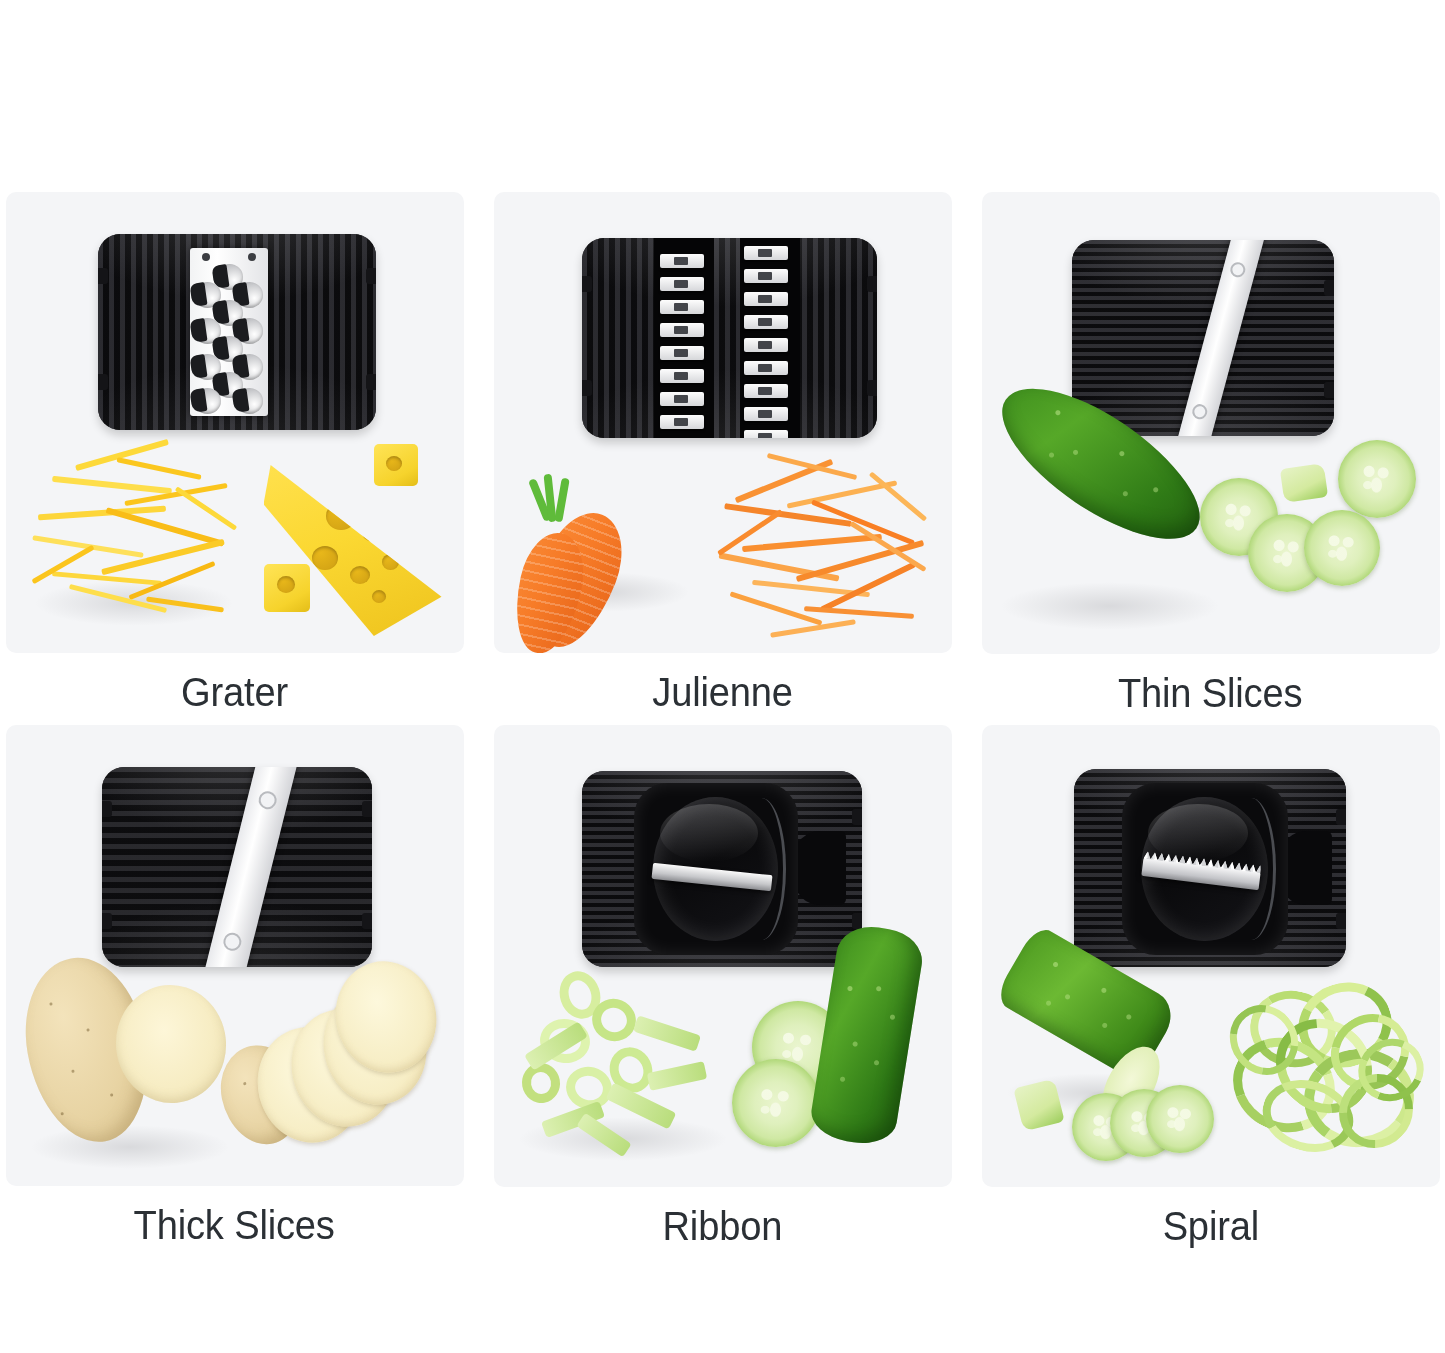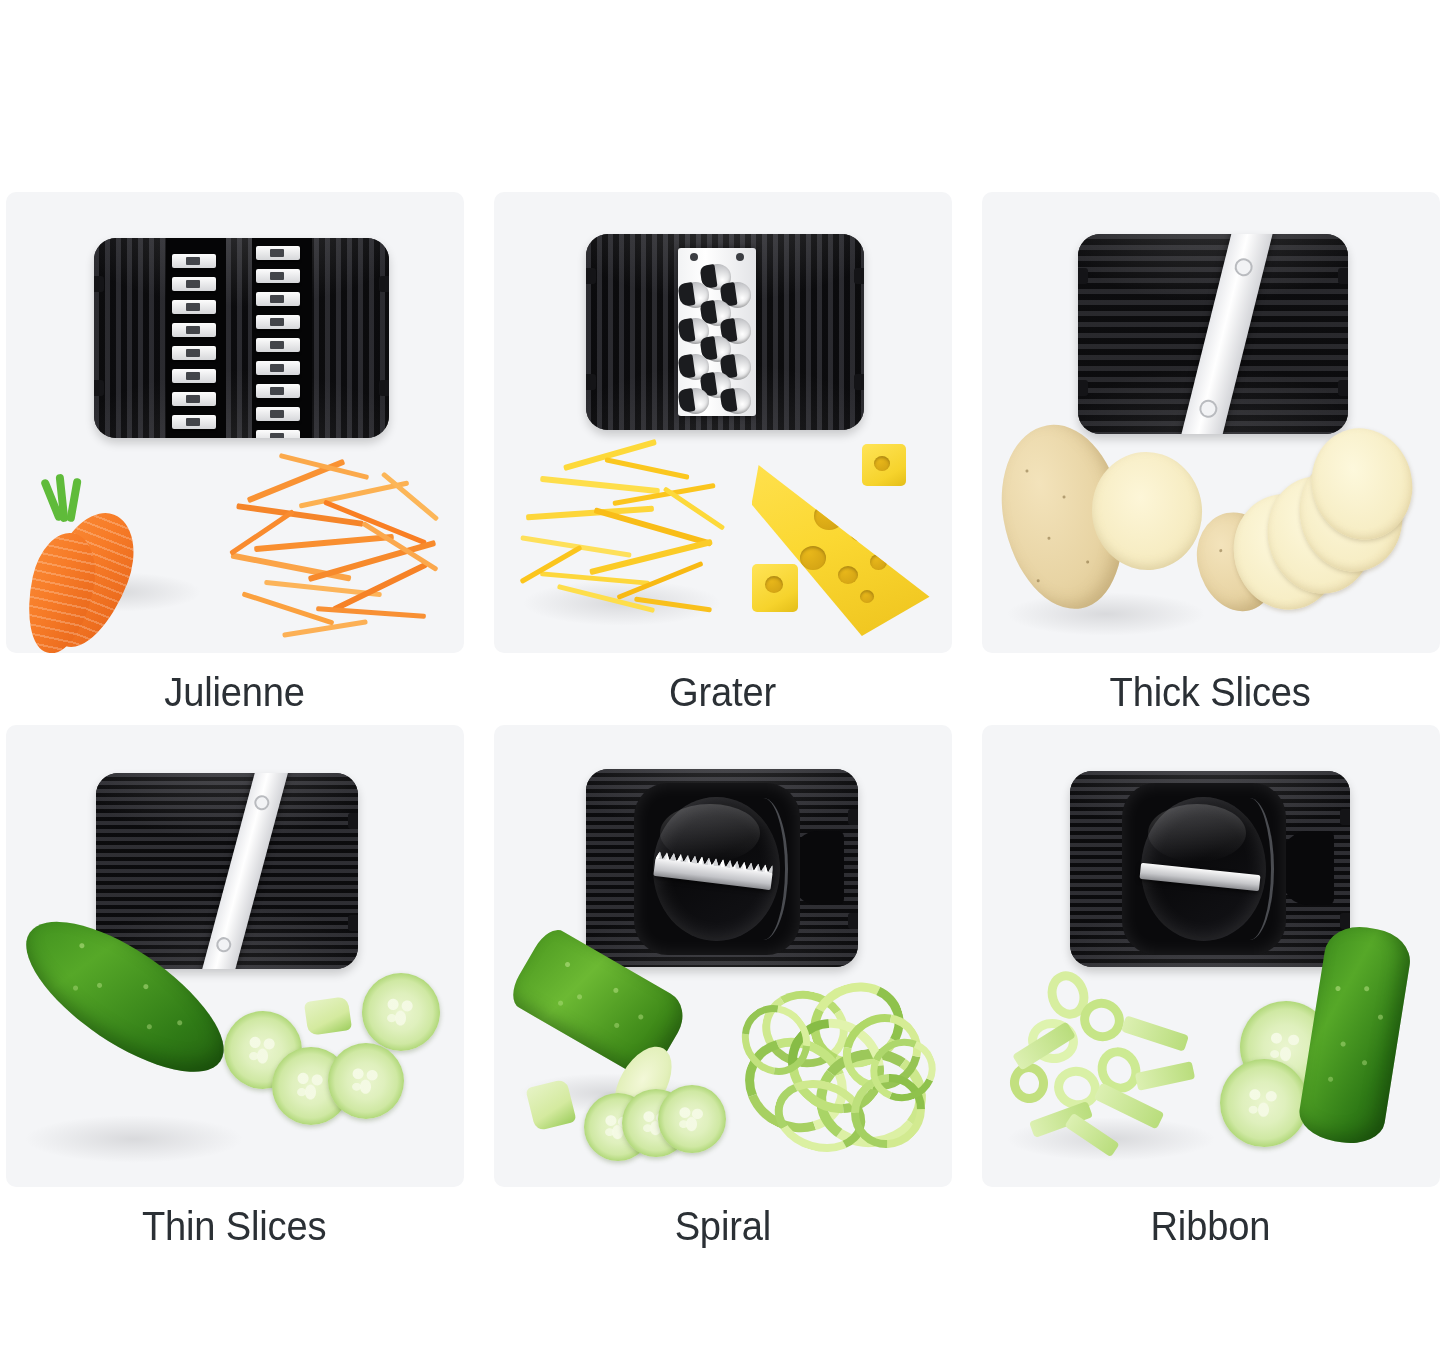--- a/index.html
+++ b/index.html
@@ -438,20 +438,90 @@
     background: radial-gradient(ellipse at 50% 50%, rgba(120,120,125,0.22) 0%, rgba(120,120,125,0) 70%);
   }
 </style>
 </head>
 <body>
 
 <div class="page">
 
 
   <div class="grid">
+
+    <div class="cell">
+      <div class="card">
+
+        <div class="blade" style="left:92px; top:42px; width:278px; height:196px;">
+          <div class="ribs vert"></div>
+
+          <div class="grate-plate" style="left:92px; top:14px; width:78px; height:168px;">
+            <div class="rivet" style="left:12px; top:5px;"></div>
+            <div class="rivet" style="right:12px; top:5px;"></div>
+            <div class="rivet" style="left:12px; bottom:5px;"></div>
+            <div class="rivet" style="right:12px; bottom:5px;"></div>
+
+            <div class="grate-hole" style="left:26px; top:16px;"></div>
+            <div class="grate-hole" style="left:4px;  top:34px;"></div>
+            <div class="grate-hole" style="left:46px; top:34px;"></div>
+            <div class="grate-hole" style="left:26px; top:52px;"></div>
+            <div class="grate-hole" style="left:4px;  top:70px;"></div>
+            <div class="grate-hole" style="left:46px; top:70px;"></div>
+            <div class="grate-hole" style="left:26px; top:88px;"></div>
+            <div class="grate-hole" style="left:4px;  top:106px;"></div>
+            <div class="grate-hole" style="left:46px; top:106px;"></div>
+            <div class="grate-hole" style="left:26px; top:124px;"></div>
+            <div class="grate-hole" style="left:4px;  top:140px;"></div>
+            <div class="grate-hole" style="left:46px; top:140px;"></div>
+          </div>
+
+          <div class="clip" style="left:-3px; top:34px;"></div>
+          <div class="clip" style="left:-3px; top:140px;"></div>
+          <div class="clip" style="right:-3px; top:34px;"></div>
+          <div class="clip" style="right:-3px; top:140px;"></div>
+        </div>
+
+        <div class="soft-shadow" style="left:28px; top:388px; width:200px; height:46px;"></div>
+        <div class="shreds" style="left:22px; top:252px; width:214px; height:180px;">
+          <div class="shred" style="left:46px;  top:8px;   width:96px;  height:6px; background:#fdd93a; transform:rotate(-16deg);"></div>
+          <div class="shred" style="left:88px;  top:22px;  width:86px;  height:5px; background:#fbc71f; transform:rotate(12deg);"></div>
+          <div class="shred" style="left:24px;  top:38px;  width:120px; height:6px; background:#fede4b; transform:rotate(6deg);"></div>
+          <div class="shred" style="left:96px;  top:48px;  width:104px; height:5px; background:#fbc51d; transform:rotate(-10deg);"></div>
+          <div class="shred" style="left:10px;  top:66px;  width:128px; height:6px; background:#fdd63a; transform:rotate(-4deg);"></div>
+          <div class="shred" style="left:76px;  top:80px;  width:122px; height:6px; background:#f9bd18; transform:rotate(16deg);"></div>
+          <div class="shred" style="left:4px;   top:100px; width:112px; height:5px; background:#fee05a; transform:rotate(9deg);"></div>
+          <div class="shred" style="left:72px;  top:110px; width:126px; height:6px; background:#fbcb27; transform:rotate(-14deg);"></div>
+          <div class="shred" style="left:24px;  top:132px; width:110px; height:5px; background:#fdd73c; transform:rotate(5deg);"></div>
+          <div class="shred" style="left:98px;  top:134px; width:92px;  height:5px; background:#f8b913; transform:rotate(-22deg);"></div>
+          <div class="shred" style="left:40px;  top:152px; width:100px; height:5px; background:#fede4b; transform:rotate(14deg);"></div>
+          <div class="shred" style="left:0px;   top:118px; width:70px;  height:5px; background:#fbc51d; transform:rotate(-30deg);"></div>
+          <div class="shred" style="left:142px; top:62px;  width:72px;  height:5px; background:#fdd93a; transform:rotate(34deg);"></div>
+          <div class="shred" style="left:118px; top:158px; width:78px;  height:5px; background:#f9c01c; transform:rotate(8deg);"></div>
+        </div>
+
+        <div class="cheese-wedge" style="left:258px; top:266px; width:178px; height:178px;">
+          <div class="cheese-eye" style="left:62px; top:44px;  width:30px; height:28px;"></div>
+          <div class="cheese-eye" style="left:98px; top:64px;  width:22px; height:20px;"></div>
+          <div class="cheese-eye" style="left:48px; top:88px;  width:26px; height:24px;"></div>
+          <div class="cheese-eye" style="left:86px; top:108px; width:20px; height:18px;"></div>
+          <div class="cheese-eye" style="left:118px;top:96px;  width:17px; height:16px;"></div>
+          <div class="cheese-eye" style="left:108px;top:132px; width:14px; height:13px;"></div>
+        </div>
+
+        <div class="cheese-cube" style="left:368px; top:252px; width:44px; height:42px;">
+          <div class="cheese-eye" style="left:12px; top:12px; width:16px; height:15px;"></div>
+        </div>
+        <div class="cheese-cube" style="left:258px; top:372px; width:46px; height:48px;">
+          <div class="cheese-eye" style="left:13px; top:12px; width:18px; height:17px;"></div>
+        </div>
+
+      </div>
+      <div class="card-label">Grater</div>
+    </div>
 
     <div class="cell">
       <div class="card">
 
         <div class="blade" style="left:88px; top:46px; width:295px; height:200px;">
           <div class="ribs vert"></div>
           <div class="jgap" style="left:72px; top:0; width:60px; height:200px;"></div>
           <div class="jgap" style="left:158px; top:0; width:60px; height:200px;"></div>
 
           <div class="jcol" style="left:78px; top:16px;">
@@ -511,88 +581,57 @@
           <div class="shred" style="left:58px;  top:172px; width:86px;  height:5px; background:#fcb055; transform:rotate(-9deg);"></div>
           <div class="shred" style="left:132px; top:90px;  width:88px;  height:5px; background:#fba84d; transform:rotate(32deg);"></div>
           <div class="shred" style="left:0px;   top:76px;  width:76px;  height:5px; background:#f98b2e; transform:rotate(-34deg);"></div>
           <div class="shred" style="left:150px; top:40px;  width:72px;  height:5px; background:#fcb658; transform:rotate(40deg);"></div>
         </div>
 
       </div>
       <div class="card-label">Julienne</div>
     </div>
 
-    <div class="cell">
+    <div class="cell row2">
       <div class="card">
 
-        <div class="blade" style="left:92px; top:42px; width:278px; height:196px;">
-          <div class="ribs vert"></div>
-
-          <div class="grate-plate" style="left:92px; top:14px; width:78px; height:168px;">
-            <div class="rivet" style="left:12px; top:5px;"></div>
-            <div class="rivet" style="right:12px; top:5px;"></div>
-            <div class="rivet" style="left:12px; bottom:5px;"></div>
-            <div class="rivet" style="right:12px; bottom:5px;"></div>
-
-            <div class="grate-hole" style="left:26px; top:16px;"></div>
-            <div class="grate-hole" style="left:4px;  top:34px;"></div>
-            <div class="grate-hole" style="left:46px; top:34px;"></div>
-            <div class="grate-hole" style="left:26px; top:52px;"></div>
-            <div class="grate-hole" style="left:4px;  top:70px;"></div>
-            <div class="grate-hole" style="left:46px; top:70px;"></div>
-            <div class="grate-hole" style="left:26px; top:88px;"></div>
-            <div class="grate-hole" style="left:4px;  top:106px;"></div>
-            <div class="grate-hole" style="left:46px; top:106px;"></div>
-            <div class="grate-hole" style="left:26px; top:124px;"></div>
-            <div class="grate-hole" style="left:4px;  top:140px;"></div>
-            <div class="grate-hole" style="left:46px; top:140px;"></div>
+        <div class="blade" style="left:90px; top:48px; width:262px; height:196px;">
+          <div class="ribs fine"></div>
+
+          <div class="diag-blade" style="left:132px; top:-26px; width:32px; height:256px; transform:rotate(15deg);">
+            <div class="screw" style="left:7px; top:46px; width:15px; height:15px;"></div>
+            <div class="screw" style="left:7px; bottom:48px; width:15px; height:15px;"></div>
           </div>
 
-          <div class="clip" style="left:-3px; top:34px;"></div>
-          <div class="clip" style="left:-3px; top:140px;"></div>
-          <div class="clip" style="right:-3px; top:34px;"></div>
-          <div class="clip" style="right:-3px; top:140px;"></div>
-        </div>
-
-        <div class="soft-shadow" style="left:28px; top:388px; width:200px; height:46px;"></div>
-        <div class="shreds" style="left:22px; top:252px; width:214px; height:180px;">
-          <div class="shred" style="left:46px;  top:8px;   width:96px;  height:6px; background:#fdd93a; transform:rotate(-16deg);"></div>
-          <div class="shred" style="left:88px;  top:22px;  width:86px;  height:5px; background:#fbc71f; transform:rotate(12deg);"></div>
-          <div class="shred" style="left:24px;  top:38px;  width:120px; height:6px; background:#fede4b; transform:rotate(6deg);"></div>
-          <div class="shred" style="left:96px;  top:48px;  width:104px; height:5px; background:#fbc51d; transform:rotate(-10deg);"></div>
-          <div class="shred" style="left:10px;  top:66px;  width:128px; height:6px; background:#fdd63a; transform:rotate(-4deg);"></div>
-          <div class="shred" style="left:76px;  top:80px;  width:122px; height:6px; background:#f9bd18; transform:rotate(16deg);"></div>
-          <div class="shred" style="left:4px;   top:100px; width:112px; height:5px; background:#fee05a; transform:rotate(9deg);"></div>
-          <div class="shred" style="left:72px;  top:110px; width:126px; height:6px; background:#fbcb27; transform:rotate(-14deg);"></div>
-          <div class="shred" style="left:24px;  top:132px; width:110px; height:5px; background:#fdd73c; transform:rotate(5deg);"></div>
-          <div class="shred" style="left:98px;  top:134px; width:92px;  height:5px; background:#f8b913; transform:rotate(-22deg);"></div>
-          <div class="shred" style="left:40px;  top:152px; width:100px; height:5px; background:#fede4b; transform:rotate(14deg);"></div>
-          <div class="shred" style="left:0px;   top:118px; width:70px;  height:5px; background:#fbc51d; transform:rotate(-30deg);"></div>
-          <div class="shred" style="left:142px; top:62px;  width:72px;  height:5px; background:#fdd93a; transform:rotate(34deg);"></div>
-          <div class="shred" style="left:118px; top:158px; width:78px;  height:5px; background:#f9c01c; transform:rotate(8deg);"></div>
-        </div>
-
-        <div class="cheese-wedge" style="left:258px; top:266px; width:178px; height:178px;">
-          <div class="cheese-eye" style="left:62px; top:44px;  width:30px; height:28px;"></div>
-          <div class="cheese-eye" style="left:98px; top:64px;  width:22px; height:20px;"></div>
-          <div class="cheese-eye" style="left:48px; top:88px;  width:26px; height:24px;"></div>
-          <div class="cheese-eye" style="left:86px; top:108px; width:20px; height:18px;"></div>
-          <div class="cheese-eye" style="left:118px;top:96px;  width:17px; height:16px;"></div>
-          <div class="cheese-eye" style="left:108px;top:132px; width:14px; height:13px;"></div>
-        </div>
-
-        <div class="cheese-cube" style="left:368px; top:252px; width:44px; height:42px;">
-          <div class="cheese-eye" style="left:12px; top:12px; width:16px; height:15px;"></div>
-        </div>
-        <div class="cheese-cube" style="left:258px; top:372px; width:46px; height:48px;">
-          <div class="cheese-eye" style="left:13px; top:12px; width:18px; height:17px;"></div>
+          <div class="clip" style="right:-3px; top:40px;"></div>
+          <div class="clip" style="right:-3px; top:142px;"></div>
+        </div>
+
+        <div class="soft-shadow" style="left:18px; top:390px; width:220px; height:48px;"></div>
+
+        <div class="cuke" style="left:4px; top:226px; width:230px; height:92px; transform:rotate(34deg);">
+          <div class="cuke-speck"></div>
+        </div>
+
+        <div class="cuke-slice" style="left:356px; top:248px; width:78px; height:78px;">
+          <div class="cuke-seeds"></div>
+        </div>
+        <div class="cuke-chunk" style="left:300px; top:274px; width:44px; height:34px; transform:rotate(-8deg);"></div>
+        <div class="cuke-slice" style="left:218px; top:286px; width:78px; height:78px;">
+          <div class="cuke-seeds"></div>
+        </div>
+        <div class="cuke-slice" style="left:266px; top:322px; width:78px; height:78px;">
+          <div class="cuke-seeds"></div>
+        </div>
+        <div class="cuke-slice" style="left:322px; top:318px; width:76px; height:76px;">
+          <div class="cuke-seeds"></div>
         </div>
 
       </div>
-      <div class="card-label">Grater</div>
+      <div class="card-label">Thin Slices</div>
     </div>
 
     <div class="cell">
       <div class="card">
 
         <div class="blade" style="left:96px; top:42px; width:270px; height:200px;">
           <div class="ribs"></div>
 
           <div class="diag-blade" style="left:128px; top:-30px; width:40px; height:268px; transform:rotate(14deg);">
             <div class="screw" style="left:11px; top:52px;"></div>
@@ -621,114 +660,20 @@
           <div class="spot" style="left:24px; top:34px;"></div>
           <div class="spot" style="left:46px; top:62px;"></div>
         </div>
         <div class="potato-slice" style="left:252px; top:302px; width:104px; height:116px; transform:rotate(-14deg);"></div>
         <div class="potato-slice" style="left:286px; top:284px; width:104px; height:118px; transform:rotate(-14deg);"></div>
         <div class="potato-slice" style="left:318px; top:264px; width:102px; height:116px; transform:rotate(-14deg);"></div>
         <div class="potato-slice" style="left:330px; top:236px; width:100px; height:112px; transform:rotate(-14deg);"></div>
 
       </div>
       <div class="card-label">Thick Slices</div>
-    </div>
-
-    <div class="cell row2">
-      <div class="card">
-
-        <div class="blade" style="left:90px; top:48px; width:262px; height:196px;">
-          <div class="ribs fine"></div>
-
-          <div class="diag-blade" style="left:132px; top:-26px; width:32px; height:256px; transform:rotate(15deg);">
-            <div class="screw" style="left:7px; top:46px; width:15px; height:15px;"></div>
-            <div class="screw" style="left:7px; bottom:48px; width:15px; height:15px;"></div>
-          </div>
-
-          <div class="clip" style="right:-3px; top:40px;"></div>
-          <div class="clip" style="right:-3px; top:142px;"></div>
-        </div>
-
-        <div class="soft-shadow" style="left:18px; top:390px; width:220px; height:48px;"></div>
-
-        <div class="cuke" style="left:4px; top:226px; width:230px; height:92px; transform:rotate(34deg);">
-          <div class="cuke-speck"></div>
-        </div>
-
-        <div class="cuke-slice" style="left:356px; top:248px; width:78px; height:78px;">
-          <div class="cuke-seeds"></div>
-        </div>
-        <div class="cuke-chunk" style="left:300px; top:274px; width:44px; height:34px; transform:rotate(-8deg);"></div>
-        <div class="cuke-slice" style="left:218px; top:286px; width:78px; height:78px;">
-          <div class="cuke-seeds"></div>
-        </div>
-        <div class="cuke-slice" style="left:266px; top:322px; width:78px; height:78px;">
-          <div class="cuke-seeds"></div>
-        </div>
-        <div class="cuke-slice" style="left:322px; top:318px; width:76px; height:76px;">
-          <div class="cuke-seeds"></div>
-        </div>
-
-      </div>
-      <div class="card-label">Thin Slices</div>
-    </div>
-
-    <div class="cell row2">
-      <div class="card">
-
-        <div class="blade" style="left:92px; top:44px; width:272px; height:198px;">
-          <div class="ribs fine"></div>
-
-          <div class="hub-notch" style="right:14px; top:62px;"></div>
-
-          <div class="hub" style="left:48px; top:14px; width:166px; height:172px;">
-            <div class="hub-gloss"></div>
-            <div class="hub-arc"></div>
-            <div class="saw-blade" style="left:20px; top:82px; width:118px; transform:rotate(7deg);">
-              <div class="saw-teeth"></div>
-            </div>
-          </div>
-
-          <div class="clip" style="right:-3px; top:40px;"></div>
-          <div class="clip" style="right:-3px; top:144px;"></div>
-        </div>
-
-        <div class="soft-shadow" style="left:24px; top:348px; width:180px; height:40px;"></div>
-
-        <div class="zucc" style="left:22px; top:234px; width:166px; height:88px; transform:rotate(30deg);">
-          <div class="cuke-speck"></div>
-        </div>
-        <div class="zucc-cut" style="left:126px; top:318px; transform:rotate(30deg);"></div>
-
-        <div class="cuke-chunk" style="left:36px; top:358px; width:42px; height:44px; transform:rotate(-14deg);"></div>
-        <div class="cuke-slice" style="left:90px; top:368px; width:68px; height:68px;">
-          <div class="cuke-seeds"></div>
-        </div>
-        <div class="cuke-slice" style="left:128px; top:364px; width:68px; height:68px;">
-          <div class="cuke-seeds"></div>
-        </div>
-        <div class="cuke-slice" style="left:164px; top:360px; width:68px; height:68px;">
-          <div class="cuke-seeds"></div>
-        </div>
-
-        <div class="spiral-nest" style="left:244px; top:252px; width:200px; height:190px;">
-          <div class="spiral-ring" style="left:24px; top:14px;  width:86px;  height:76px;  border-width:8px;  border-color:#b9dd72 #d9ef9e #9ec95a #cfe98f; transform:rotate(12deg);"></div>
-          <div class="spiral-ring" style="left:72px; top:6px;   width:94px;  height:84px;  border-width:9px;  border-color:#d7ee96 #8fc24c #c9e788 #b2d96a; transform:rotate(-18deg);"></div>
-          <div class="spiral-ring" style="left:6px;  top:62px;  width:104px; height:92px;  border-width:9px;  border-color:#c4e582 #e0f2aa #a7d062 #93c551; transform:rotate(26deg);"></div>
-          <div class="spiral-ring" style="left:78px; top:72px;  width:110px; height:98px;  border-width:10px; border-color:#9cc85a #cde88c #dcf0a4 #a9d466; transform:rotate(-8deg);"></div>
-          <div class="spiral-ring" style="left:48px; top:44px;  width:100px; height:90px;  border-width:9px;  border-color:#e1f3ad #a2cd5e #bfe17b #87bc46; transform:rotate(40deg);"></div>
-          <div class="spiral-ring" style="left:104px;top:38px;  width:80px;  height:74px;  border-width:8px;  border-color:#b0d868 #d5ec94 #96c454 #c6e683; transform:rotate(-34deg);"></div>
-          <div class="spiral-ring" style="left:36px; top:104px; width:92px;  height:70px;  border-width:8px;  border-color:#cfe98e #9ac857 #dbf0a2 #aad468; transform:rotate(16deg);"></div>
-          <div class="spiral-ring" style="left:112px;top:98px;  width:76px;  height:72px;  border-width:8px;  border-color:#bde07c #8dc04a #d2ea90 #a4d062; transform:rotate(-46deg);"></div>
-          <div class="spiral-ring" style="left:2px;  top:30px;  width:72px;  height:66px;  border-width:7px;  border-color:#d9ef9c #a8d365 #c2e27e #95c553; transform:rotate(52deg);"></div>
-          <div class="spiral-ring" style="left:132px;top:62px;  width:66px;  height:62px;  border-width:7px;  border-color:#aed76c #dcf0a4 #8fc24c #c8e786; transform:rotate(-22deg);"></div>
-        </div>
-
-      </div>
-      <div class="card-label">Spiral</div>
     </div>
 
     <div class="cell row2">
       <div class="card">
 
         <div class="blade" style="left:88px; top:46px; width:280px; height:196px;">
           <div class="ribs fine"></div>
 
           <div class="hub-notch" style="right:16px; top:60px;"></div>
 
@@ -766,14 +711,69 @@
           <div class="cuke-seeds"></div>
         </div>
         <div class="cuke" style="left:330px; top:202px; width:86px; height:216px; transform:rotate(9deg); border-radius:44% 44% 46% 46% / 14% 14% 12% 12%;">
           <div class="cuke-speck"></div>
         </div>
 
       </div>
       <div class="card-label">Ribbon</div>
     </div>
 
+    <div class="cell row2">
+      <div class="card">
+
+        <div class="blade" style="left:92px; top:44px; width:272px; height:198px;">
+          <div class="ribs fine"></div>
+
+          <div class="hub-notch" style="right:14px; top:62px;"></div>
+
+          <div class="hub" style="left:48px; top:14px; width:166px; height:172px;">
+            <div class="hub-gloss"></div>
+            <div class="hub-arc"></div>
+            <div class="saw-blade" style="left:20px; top:82px; width:118px; transform:rotate(7deg);">
+              <div class="saw-teeth"></div>
+            </div>
+          </div>
+
+          <div class="clip" style="right:-3px; top:40px;"></div>
+          <div class="clip" style="right:-3px; top:144px;"></div>
+        </div>
+
+        <div class="soft-shadow" style="left:24px; top:348px; width:180px; height:40px;"></div>
+
+        <div class="zucc" style="left:22px; top:234px; width:166px; height:88px; transform:rotate(30deg);">
+          <div class="cuke-speck"></div>
+        </div>
+        <div class="zucc-cut" style="left:126px; top:318px; transform:rotate(30deg);"></div>
+
+        <div class="cuke-chunk" style="left:36px; top:358px; width:42px; height:44px; transform:rotate(-14deg);"></div>
+        <div class="cuke-slice" style="left:90px; top:368px; width:68px; height:68px;">
+          <div class="cuke-seeds"></div>
+        </div>
+        <div class="cuke-slice" style="left:128px; top:364px; width:68px; height:68px;">
+          <div class="cuke-seeds"></div>
+        </div>
+        <div class="cuke-slice" style="left:164px; top:360px; width:68px; height:68px;">
+          <div class="cuke-seeds"></div>
+        </div>
+
+        <div class="spiral-nest" style="left:244px; top:252px; width:200px; height:190px;">
+          <div class="spiral-ring" style="left:24px; top:14px;  width:86px;  height:76px;  border-width:8px;  border-color:#b9dd72 #d9ef9e #9ec95a #cfe98f; transform:rotate(12deg);"></div>
+          <div class="spiral-ring" style="left:72px; top:6px;   width:94px;  height:84px;  border-width:9px;  border-color:#d7ee96 #8fc24c #c9e788 #b2d96a; transform:rotate(-18deg);"></div>
+          <div class="spiral-ring" style="left:6px;  top:62px;  width:104px; height:92px;  border-width:9px;  border-color:#c4e582 #e0f2aa #a7d062 #93c551; transform:rotate(26deg);"></div>
+          <div class="spiral-ring" style="left:78px; top:72px;  width:110px; height:98px;  border-width:10px; border-color:#9cc85a #cde88c #dcf0a4 #a9d466; transform:rotate(-8deg);"></div>
+          <div class="spiral-ring" style="left:48px; top:44px;  width:100px; height:90px;  border-width:9px;  border-color:#e1f3ad #a2cd5e #bfe17b #87bc46; transform:rotate(40deg);"></div>
+          <div class="spiral-ring" style="left:104px;top:38px;  width:80px;  height:74px;  border-width:8px;  border-color:#b0d868 #d5ec94 #96c454 #c6e683; transform:rotate(-34deg);"></div>
+          <div class="spiral-ring" style="left:36px; top:104px; width:92px;  height:70px;  border-width:8px;  border-color:#cfe98e #9ac857 #dbf0a2 #aad468; transform:rotate(16deg);"></div>
+          <div class="spiral-ring" style="left:112px;top:98px;  width:76px;  height:72px;  border-width:8px;  border-color:#bde07c #8dc04a #d2ea90 #a4d062; transform:rotate(-46deg);"></div>
+          <div class="spiral-ring" style="left:2px;  top:30px;  width:72px;  height:66px;  border-width:7px;  border-color:#d9ef9c #a8d365 #c2e27e #95c553; transform:rotate(52deg);"></div>
+          <div class="spiral-ring" style="left:132px;top:62px;  width:66px;  height:62px;  border-width:7px;  border-color:#aed76c #dcf0a4 #8fc24c #c8e786; transform:rotate(-22deg);"></div>
+        </div>
+
+      </div>
+      <div class="card-label">Spiral</div>
+    </div>
+
   </div>
 </div>
 
 </body></html>

